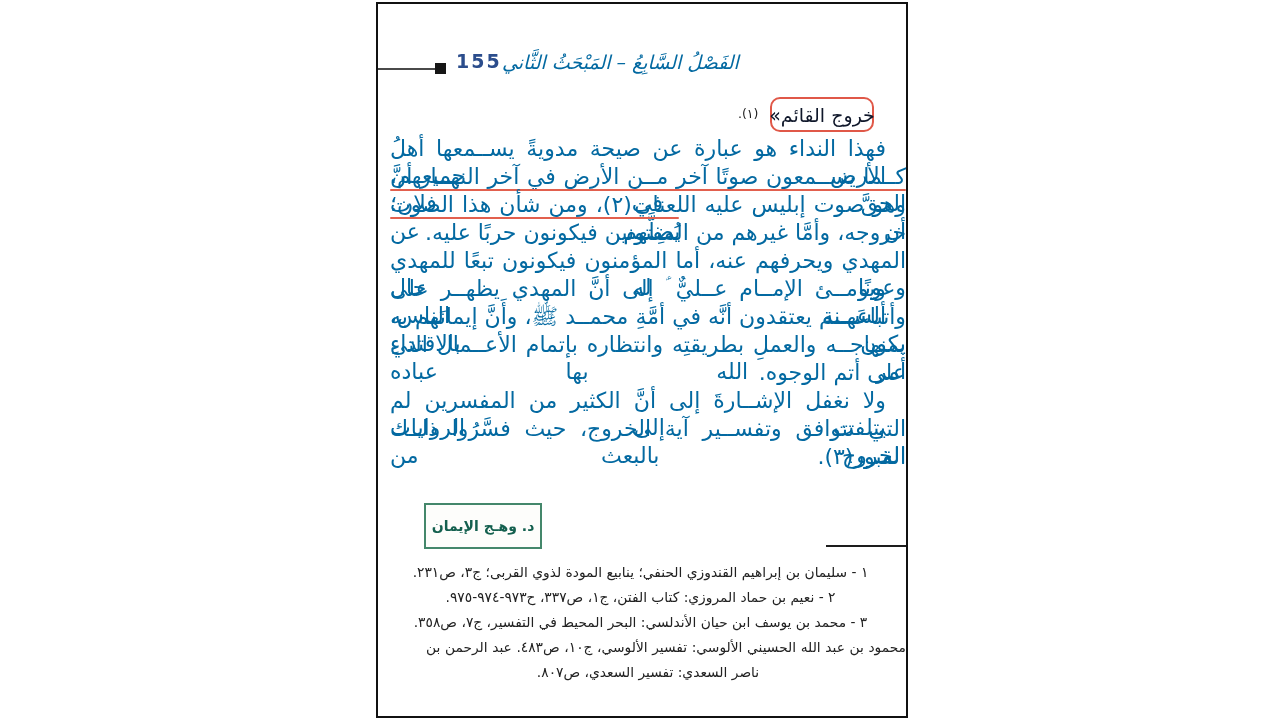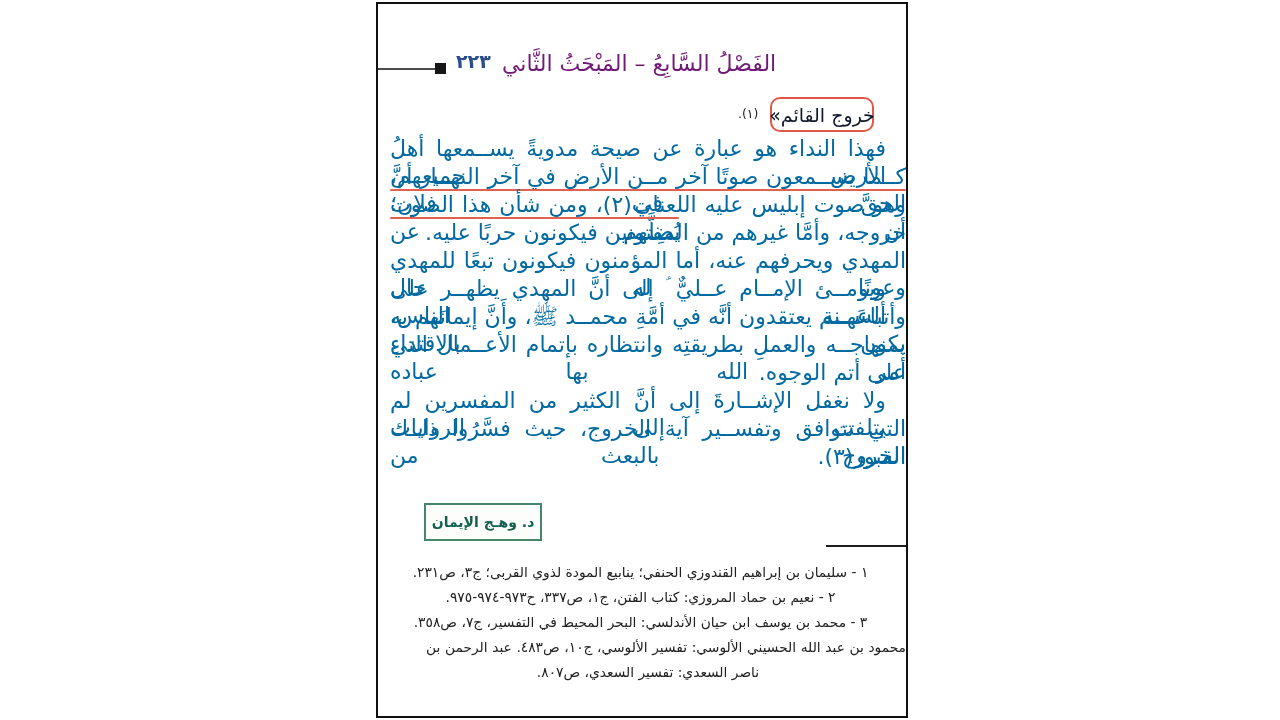--- a/index.html
+++ b/index.html
@@ -10,43 +10,43 @@
   
   .page { position:absolute; left:376px; top:2px; width:532px; height:716px;
           background:#ffffff; border:2px solid #111; direction:rtl; }
 
   
   .header { position:absolute; top:44px; left:0; right:0; height:36px; }
   .header-rule   { position:absolute; left:0; top:20px; width:57px; height:2px; background:#4a4a4a; }
   .header-square { position:absolute; left:57px; top:15px; width:11px; height:11px; background:#161616; }
   .header-num    { position:absolute; left:78px; top:2px; font-size:19px; font-weight:bold;
                    color:#2b4d8c; letter-spacing:2px; }
-  .header-title  { position:absolute; left:124px; top:3px; font-size:22px; color:#701a75;
-                   direction:rtl; white-space:nowrap; }
+  .header-title  { position:absolute; left:124px; top:3px; font-size:19px; color:#0369a1;
+                   direction:rtl; white-space:nowrap;font-style:italic; }
 
   
   .fnref  { position:absolute; left:360px; top:102px; font-size:12.5px; color:#1c1c1c; direction:rtl; }
   .redbox { position:absolute; left:392px; top:93px; width:104px; height:35px;
             border:2px solid #e05848; border-radius:10px; display:flex; align-items:center;
             justify-content:center; }
   .redbox .t { font-size:19px; color:#0f172a; direction:rtl; white-space:nowrap; }
 
   
   .body { position:absolute; left:12px; top:131px; width:516px; }
   .bl { position:relative; height:28px; }
   .bl .t { display:block; direction:rtl; font-size:22px; line-height:27px; color:#0369a1;
            text-align:justify; text-align-last:justify; white-space:normal; }
   .bl.indent .t { padding-right:20px; }
   .bl.last .t { text-align-last:right; }
   .redul { position:absolute; height:2.5px; background:#e2604e; bottom:0; border-radius:1px; }
   .redul.full { left:0; right:0; }
   .redul.part { left:0; width:56%; }
 
   
-  .stamp { position:absolute; left:46px; top:499px; width:118px; height:38px;
+  .stamp { position:absolute; left:46px; top:499px; width:118px; height:46px;
            border:2px solid #44876b; background:#fdfdfb; display:flex; align-items:center;
            justify-content:center; }
   .stamp .t { font-size:14px; font-weight:bold; color:#14604f; direction:rtl; white-space:nowrap; }
 
   
   .fnsep { position:absolute; top:541px; right:0; width:80px; height:2px; background:#1d1d1d; }
   .fns { position:absolute; left:12px; top:556px; width:516px; }
   .fl { position:relative; height:25px; direction:rtl; font-size:13.8px; line-height:24px;
         color:#222; text-align:center; }
   .fl.fn-first { padding-right:15px; }
@@ -54,21 +54,21 @@
 </style>
 </head>
 <body>
 
 <div class="canvas">
   <div class="page">
 
     <div class="header">
       <div class="header-rule"></div>
       <div class="header-square"></div>
-      <div class="header-num">٢٢٣</div>
+      <div class="header-num">155</div>
       <div class="header-title">الفَصْلُ السَّابِعُ – المَبْحَثُ الثَّاني</div>
     </div>
 
     <span class="fnref">(١).</span>
     <div class="redbox">
       <span class="t">خروج القائم»</span>
     </div>
 
     <div class="body">
       <div class="bl indent">

